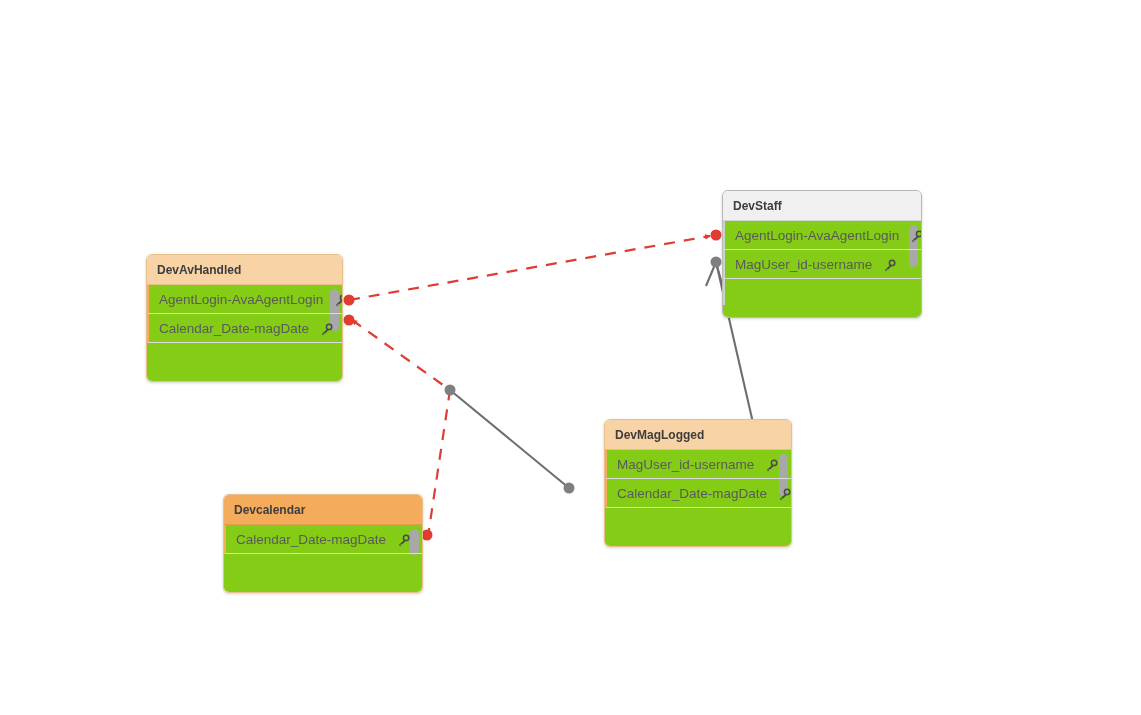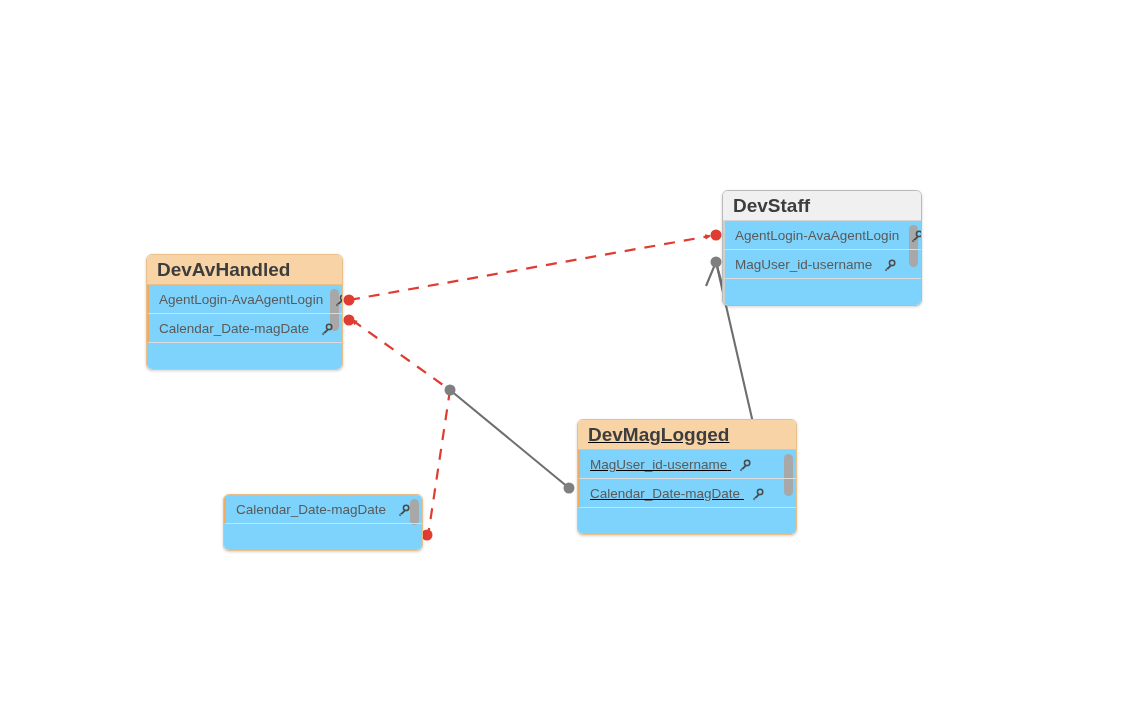--- a/index.html
+++ b/index.html
@@ -35,39 +35,39 @@
     overflow: hidden;
   }
   .entity.neutral {
     border: 1px solid #b9b9b9;
   }
   .entity-header {
     box-sizing: border-box;
     height: 30px;
     line-height: 30px;
     padding: 0 10px;
-    font-size: 19px;
+    font-size: 12px;
     font-weight: bold;
     color: #3d3d3d;
     background: #f8d3a6;
     border-bottom: 1px solid #e9c08a;
   }
   .entity.strong > .entity-header {
     background: #f4ab5c;
     border-bottom: 1px solid #e19c4f;
   }
   .entity.neutral > .entity-header {
     background: #f0f0f0;
     border-bottom: 1px solid #d5d5d5;
     color: #3d3d3d;
   }
   .entity-body {
     position: relative;
-    background: #7dd3fc;
-    padding-bottom: 0;
+    background: #84cc16;
+    padding-bottom: 12px;
   }
   .attr-row {
     box-sizing: border-box;
     height: 29px;
     line-height: 29px;
     padding: 0 24px 0 10px;
     font-size: 13.5px;
     color: #5a5a5a;
     border-bottom: 1px solid #dcdcdc;
     border-left: 2px solid #f4ab5c;
@@ -213,21 +213,21 @@
                 <circle cx="11.2" cy="4.8" r="3.3" fill="none" stroke="#4a4a4a" stroke-width="1.9"></circle>
                 <path d="M9.1 7.1 L2.3 13.6 L4.0 15.2 L4.9 14.2 L4.0 13.3 L5.0 12.4 L6.0 13.3 L10.7 8.7 z"></path>
               </g>
             </svg>
         </span>
       </div>
       <div class="attr-row empty"></div>
     </div>
   </div>
 
-  <div class="entity light" style="left:577px; top:419px; width:220px;text-decoration:underline;">
+  <div class="entity light" style="left:604px; top:419px; width:188px;">
     <div class="entity-header">DevMagLogged</div>
     <div class="entity-body">
       <div class="vscroll" style="top:4px; height:42px;"></div>
       <div class="attr-row">
         <span class="attr-label">MagUser_id-username</span>
         <span class="key-icon">
           <svg viewBox="0 0 16 16" width="13" height="13">
               <g fill="#4a4a4a">
                 <circle cx="11.2" cy="4.8" r="3.3" fill="none" stroke="#4a4a4a" stroke-width="1.9"></circle>
                 <path d="M9.1 7.1 L2.3 13.6 L4.0 15.2 L4.9 14.2 L4.0 13.3 L5.0 12.4 L6.0 13.3 L10.7 8.7 z"></path>
@@ -244,20 +244,21 @@
                 <path d="M9.1 7.1 L2.3 13.6 L4.0 15.2 L4.9 14.2 L4.0 13.3 L5.0 12.4 L6.0 13.3 L10.7 8.7 z"></path>
               </g>
             </svg>
         </span>
       </div>
       <div class="attr-row empty"></div>
     </div>
   </div>
 
   <div class="entity strong" style="left:223px; top:494px; width:200px;">
+    <div class="entity-header">Devcalendar</div>
     <div class="entity-body">
       <div class="vscroll" style="top:4px; height:26px;"></div>
       <div class="attr-row">
         <span class="attr-label">Calendar_Date-magDate</span>
         <span class="key-icon">
           <svg viewBox="0 0 16 16" width="13" height="13">
               <g fill="#4a4a4a">
                 <circle cx="11.2" cy="4.8" r="3.3" fill="none" stroke="#4a4a4a" stroke-width="1.9"></circle>
                 <path d="M9.1 7.1 L2.3 13.6 L4.0 15.2 L4.9 14.2 L4.0 13.3 L5.0 12.4 L6.0 13.3 L10.7 8.7 z"></path>
               </g>

